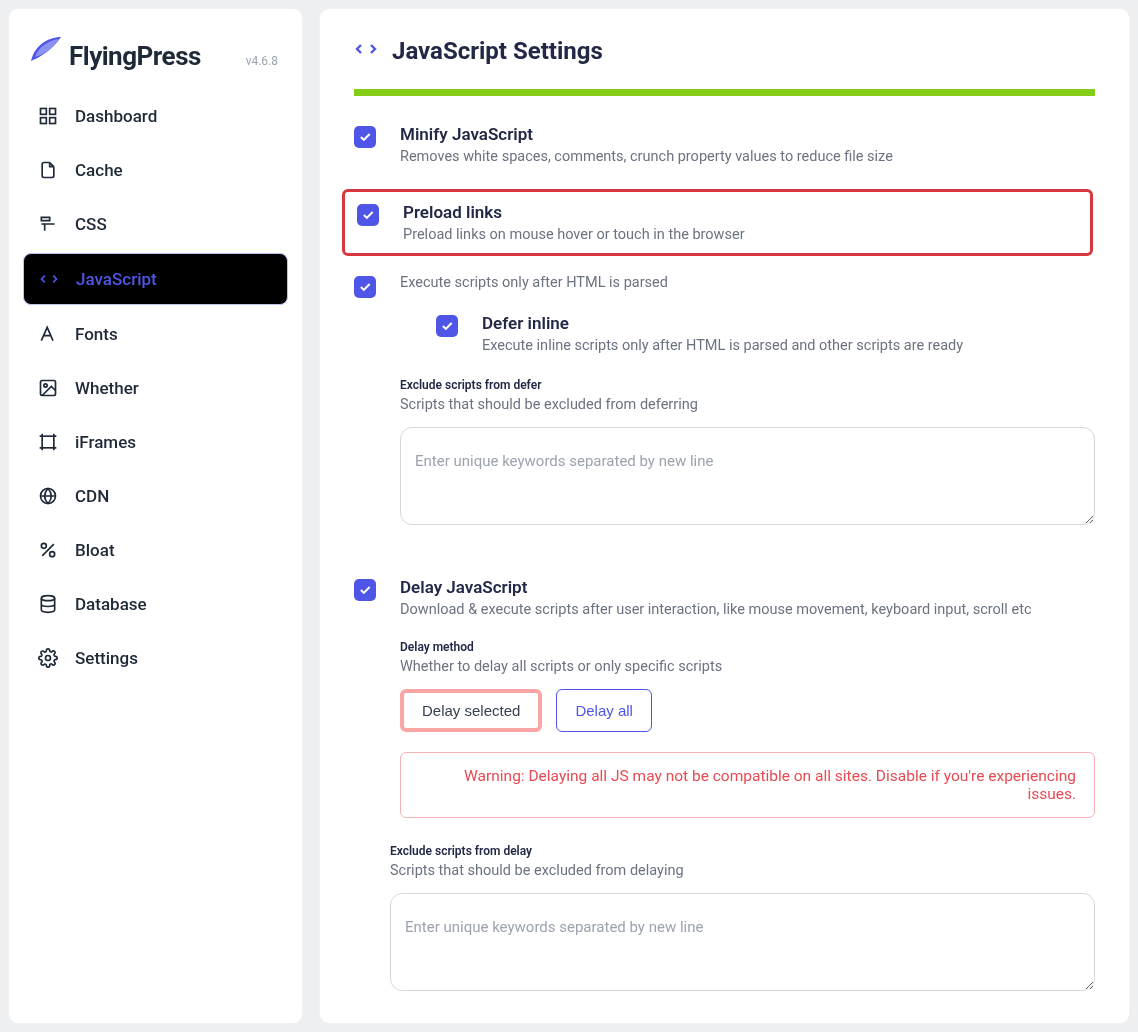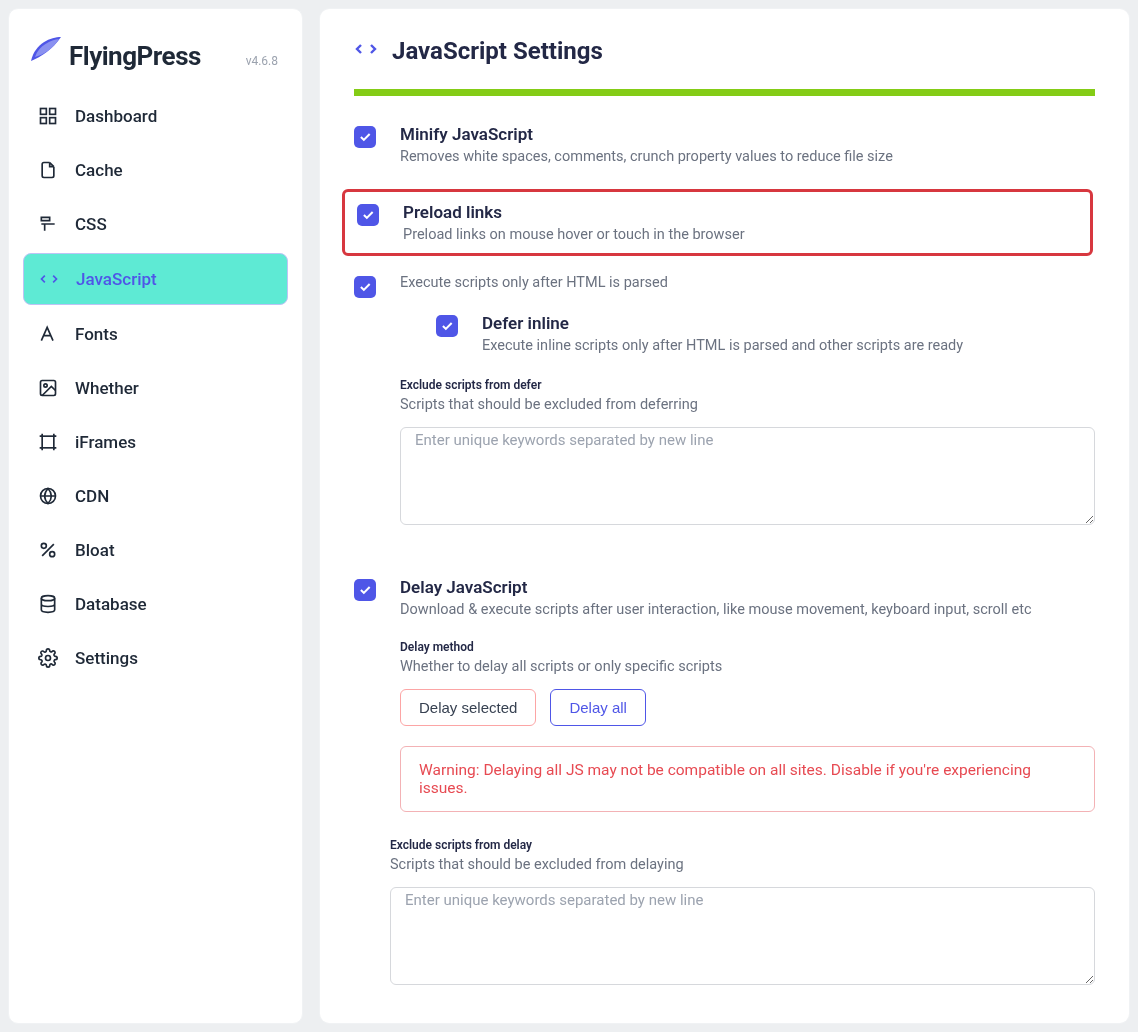--- a/index.html
+++ b/index.html
@@ -25,21 +25,21 @@
 .logo-mark svg { display: block; }
 .logo-text { font-size: 26px; font-weight: 700; color: #1f2937; letter-spacing: -0.5px; }
 .logo-version { font-size: 12px; color: #9ca3af; margin-left: auto; }
 .nav-item {
   display: flex; align-items: center; gap: 16px;
   padding: 14px 14px; border-radius: 8px;
   font-size: 17px; font-weight: 500; color: #1f2937;
   cursor: pointer;
   margin-bottom: 4px;
 }
-.nav-item.active { background: #5eead4; color: #4f56e7; border: 1px solid #bdc3f5; }
+.nav-item.active { background: #000000; color: #4f56e7; border: 1px solid #bdc3f5; }
 .nav-item .icon { width: 22px; height: 22px; display: flex; align-items: center; justify-content: center; }
 .nav-item .icon svg { stroke: #1f2937; }
 .nav-item.active .icon svg { stroke: #4f56e7; }
 .main {
   flex: 1;
   background: #fff;
   border-radius: 10px;
   padding: 28px 34px;
   border: 1px solid #f0f2f4;
   overflow: auto;
@@ -56,33 +56,33 @@
 .checkbox svg { stroke: #fff; }
 .setting-body { flex: 1; }
 .setting-title { font-size: 17px; font-weight: 600; color: #232846; margin-bottom: 4px; }
 .setting-desc { font-size: 14.5px; color: #6b7280; }
 .highlighted { border: 3px solid #d7373f; border-radius: 6px; padding: 10px 12px; margin-bottom: 18px; margin-left: -12px; margin-right: 2px; }
 .sub-settings { margin-left: 36px; margin-top: 22px; }
 .field-group { margin-bottom: 24px; }
 .field-title { font-size: 12px; font-weight: 600; color: #232846; margin-bottom: 4px; }
 .field-desc { font-size: 14.5px; color: #6b7280; margin-bottom: 14px; }
 textarea {
-  width: 100%; min-height: 98px; border: 1px solid #d6d8dc; border-radius: 6px;
-  padding: 3px 14px; font-size: 15px; font-family: inherit; resize: vertical; color: #4d7c0f;
+  width: 100%; min-height: 98px; border: 1px solid #d6d8dc; border-radius: 12px;
+  padding: 24px 14px; font-size: 15px; font-family: inherit; resize: vertical; color: #4d7c0f;
 }
 textarea::placeholder { color: #9ca3af; }
 .radio-row { display: flex; gap: 14px; }
 .radio-btn {
-  padding: 9px 18px; border: 1px solid #fca5a5; border-radius: 6px;
+  padding: 9px 18px; border: 4px solid #fca5a5; border-radius: 6px;
   font-size: 15px; font-weight: 500; cursor: pointer; background: #fff; color: #374151;
 }
 .radio-btn.active { border: 1.5px solid #4f56e7; color: #4f56e7; }
 .warning {
   border: 1px solid #f3b2b5; background: #fff; border-radius: 6px;
-  padding: 14px 18px; color: #e74a52; font-size: 15.5px; margin-top: 20px;
+  padding: 14px 18px; color: #e74a52; font-size: 15.5px; margin-top: 20px; text-align: right;
 }
 </style>
 </head>
 <body>
 
 <aside class="sidebar">
   <div class="logo-row">
     <span class="logo-mark">
       <svg width="34" height="30" viewBox="0 0 34 30" fill="none">
           <path d="M2 26 C 6 8, 22 2, 32 2 C 24 14, 12 22, 2 26 Z" fill="#4f56e7"></path>

